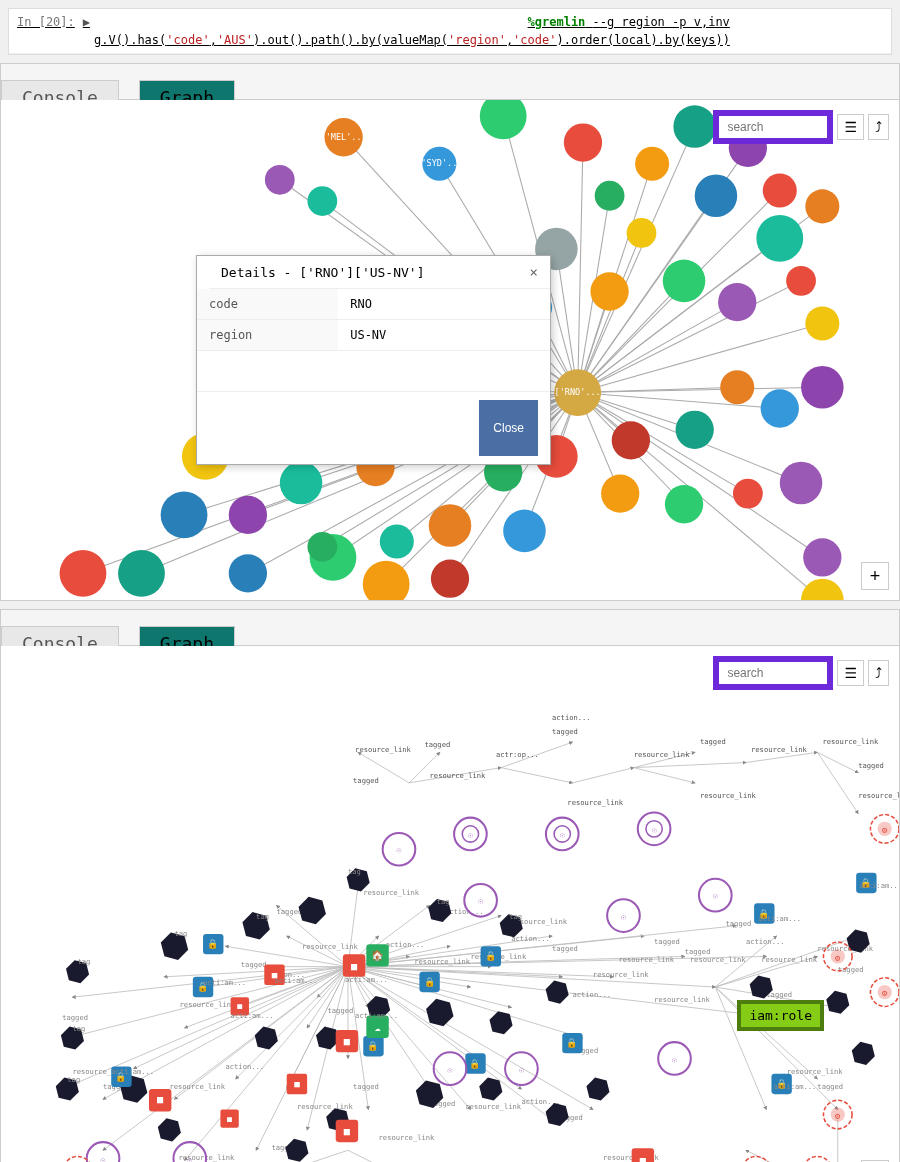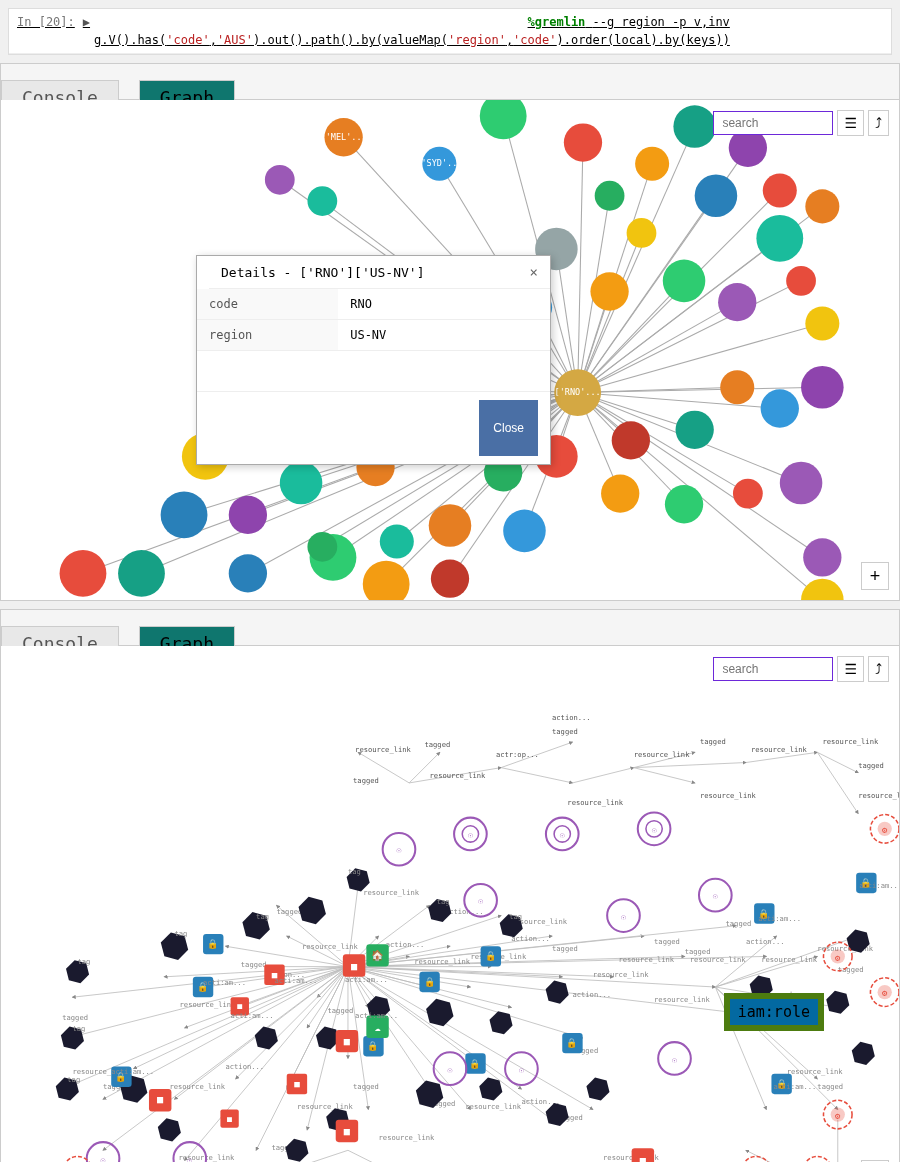--- a/index.html
+++ b/index.html
@@ -98,21 +98,21 @@
     .search-bar {
       position: absolute;
       top: 10px;
       right: 10px;
       display: flex;
       align-items: center;
       gap: 4px;
       z-index: 10;
     }
     .search-input {
-      border: 1px solid #6d28d9;
+      border: 6px solid #6d28d9;
       padding: 4px 8px;
       font-size: 12px;
       width: 120px;
       background: white;
     }
     .search-btn {
       border: 1px solid #ccc;
       background: white;
       padding: 4px 6px;
       cursor: pointer;
@@ -252,24 +252,24 @@
       justify-content: center;
       font-size: 16px;
       font-weight: bold;
     }
 
     
     .iam-tooltip {
       position: absolute;
       bottom: 195px;
       right: 75px;
-      background: #0369a1;
-      border: 6px solid #4d7c0f;
+      background: #84cc16;
+      border: 4px solid #4d7c0f;
       padding: 4px 8px;
-      font-size: 15px;
+      font-size: 13px;
       z-index: 20;
       white-space: nowrap;
     }
   </style>
 </head>
 <body>
 
 <div class="jupyter-cell">
   <div class="cell-input">
     <span class="cell-label">In [20]:</span>

